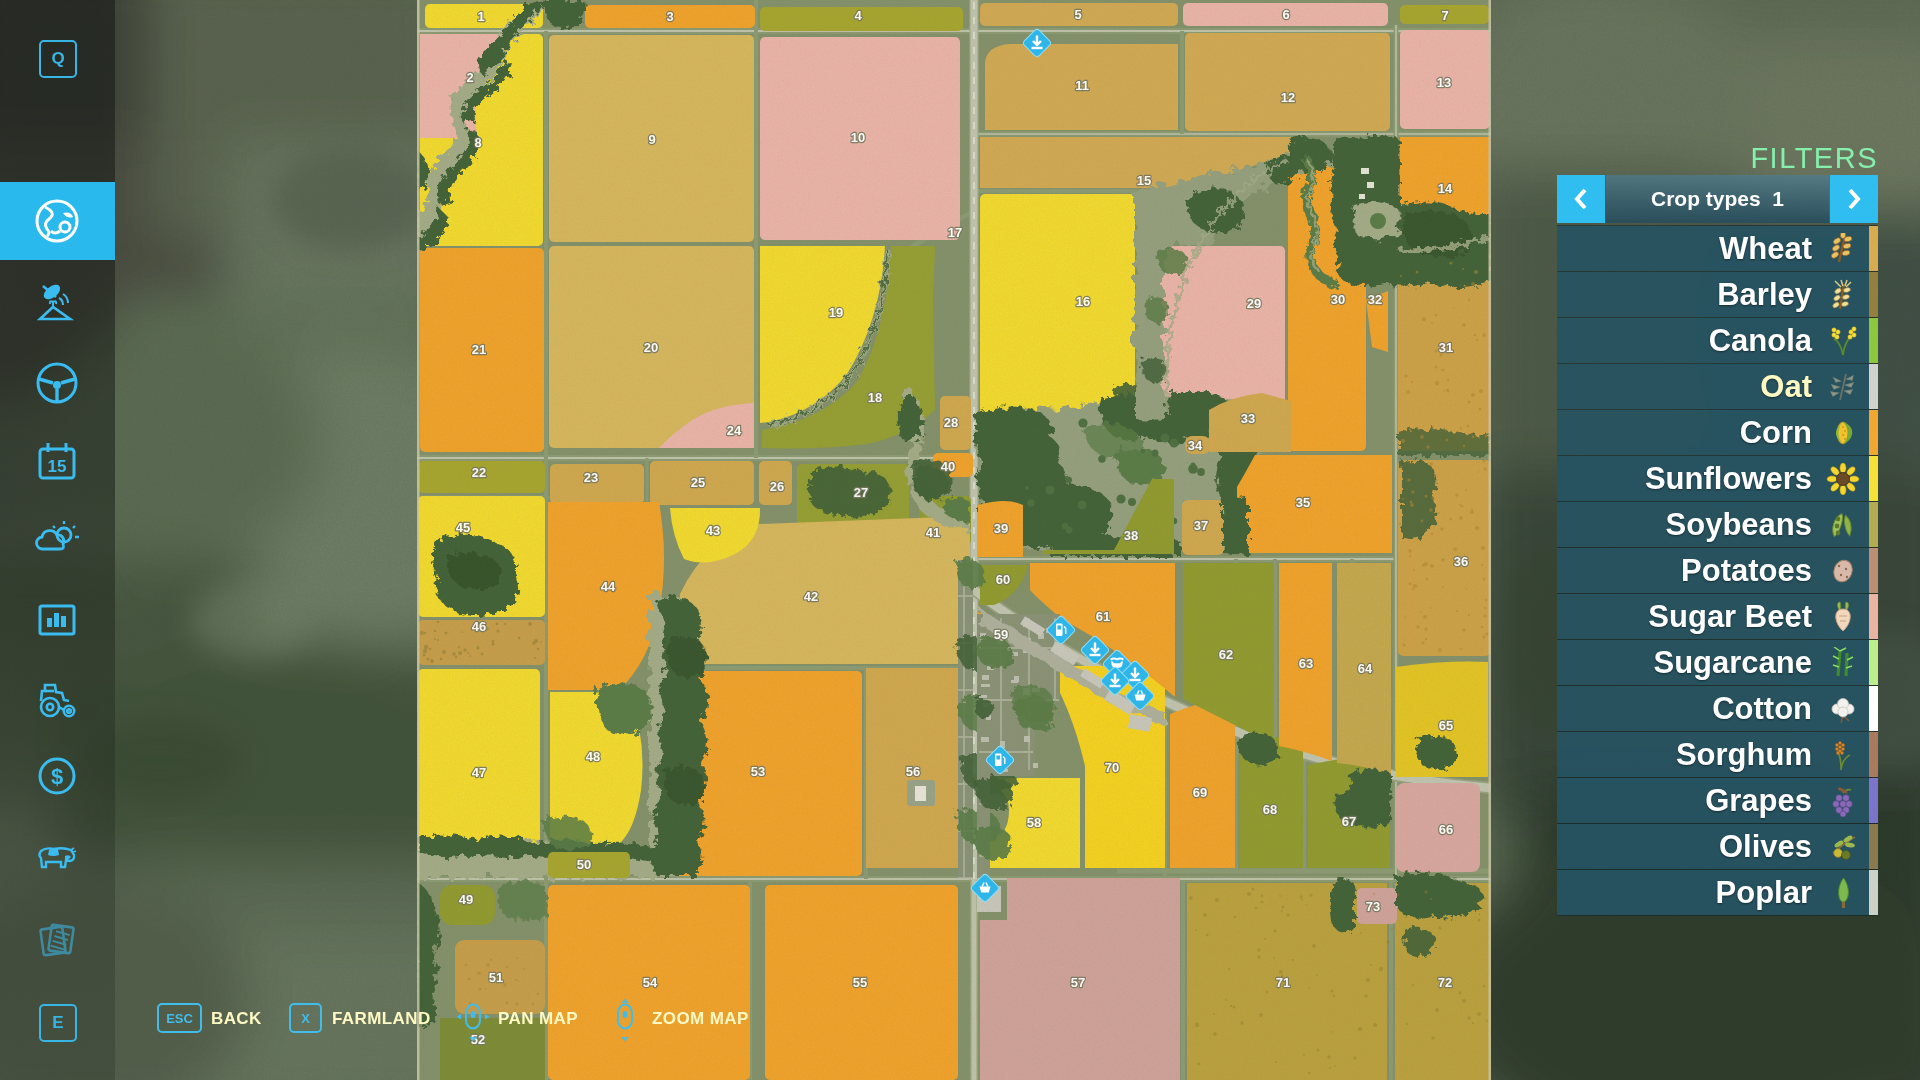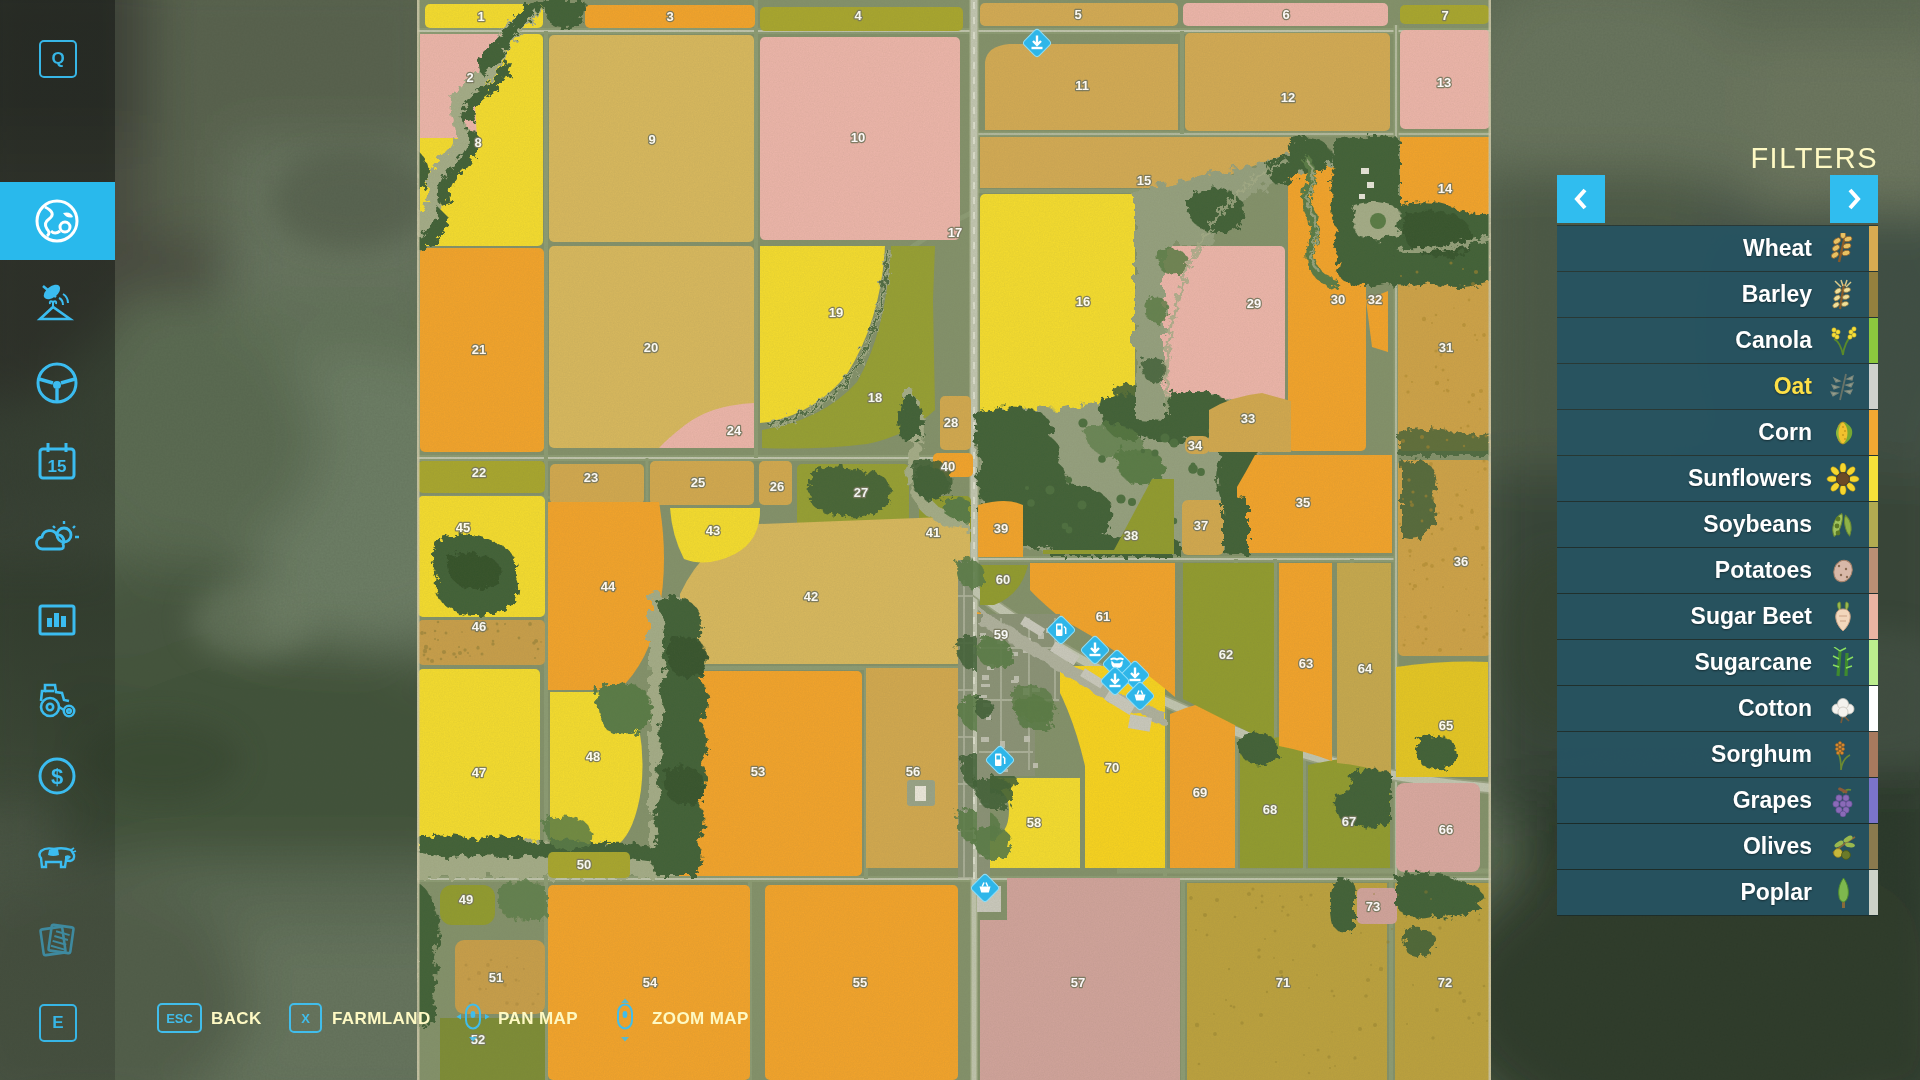--- a/index.html
+++ b/index.html
@@ -1,26 +1,26 @@
 <!DOCTYPE html>
 <html><head>
 <meta charset="utf-8">
 <style>
   html,body{margin:0;padding:0;width:1920px;height:1080px;overflow:hidden;background:#5e6b57;font-family:"Liberation Sans",sans-serif;}
   #bg{position:absolute;left:0;top:0;width:1920px;height:1080px;}
   #map{position:absolute;left:417px;top:0;width:1074px;height:1080px;}
   #sidebar{position:absolute;left:0;top:0;width:115px;height:1080px;background:linear-gradient(180deg,rgba(20,24,20,0.55) 0%,rgba(20,24,20,0.5) 45%,rgba(25,28,24,0.28) 70%,rgba(25,28,24,0.22) 100%);}
   #activeTile{position:absolute;left:0;top:182px;width:115px;height:78px;background:#29b9ec;}
   .keycap{position:absolute;width:34px;height:34px;border:2px solid #37b6e6;border-radius:5px;color:#37b6e6;font-weight:bold;font-size:17px;display:flex;align-items:center;justify-content:center;}
-  #ftitle{position:absolute;left:1557px;top:142px;width:321px;text-align:right;color:#fef9c3;font-size:29px;letter-spacing:1.5px;font-weight:400;}
+  #ftitle{position:absolute;left:1557px;top:142px;width:321px;text-align:right;color:#86efac;font-size:29px;letter-spacing:1.5px;font-weight:400;}
   .fhead{position:absolute;left:1557px;top:175px;width:321px;height:48px;}
   .fhead .mid{position:absolute;left:49px;top:0;width:223px;height:48px;background:linear-gradient(180deg,rgba(78,125,145,0.72),rgba(35,75,95,0.82));color:#fff;font-weight:bold;font-size:21px;display:flex;align-items:center;justify-content:center;}
   .fhead .arr{position:absolute;top:0;width:48px;height:48px;background:#30bdef;color:#fff;font-size:24px;font-weight:bold;display:flex;align-items:center;justify-content:center;}
   .frow{position:absolute;left:1557px;width:321px;height:44.5px;background:rgba(40,86,101,0.88);}
-  .frow .lab{position:absolute;right:66px;top:0;height:45px;display:flex;align-items:center;color:#fff;font-weight:bold;font-size:23px;text-shadow:0 1px 2px rgba(0,0,0,0.45);}
+  .frow .lab{position:absolute;right:66px;top:0;height:45px;display:flex;align-items:center;color:#fff;font-weight:bold;font-size:31px;text-shadow:0 1px 2px rgba(0,0,0,0.45);}
   .frow .stripe{position:absolute;right:0;top:0;width:9px;height:45px;}
   .frow .ico{position:absolute;right:18px;top:7px;width:34px;height:32px;}
   #bottombar{position:absolute;left:0;top:995px;width:1920px;height:60px;color:#41bdeb;font-weight:bold;}
   .bkey{position:absolute;border:2px solid #41bdeb;border-radius:5px;color:#41bdeb;display:flex;align-items:center;justify-content:center;font-weight:bold;}
   .blab{position:absolute;font-size:17px;letter-spacing:0.4px;color:#fef9c3;}
 </style>
 </head>
 <body>
 
 <svg id="bg" width="1920" height="1080">
@@ -1008,20 +1008,21 @@
 <div class="keycap" style="left:39px;top:1004px;">E</div>
 
 <div id="ftitle">FILTERS</div>
 
 <div class="fhead">
   <div class="arr" style="left:0;">
       <svg width="14" height="22" viewBox="0 0 14 22">
         <path d="M11,2 L3,11 L11,20" stroke="#fff" stroke-width="4" fill="none"></path>
       </svg>
     </div>
+  <div class="mid">Crop types&nbsp;&nbsp;1</div>
   <div class="arr" style="right:0;">
       <svg width="14" height="22" viewBox="0 0 14 22">
         <path d="M3,2 L11,11 L3,20" stroke="#fff" stroke-width="4" fill="none"></path>
       </svg>
     </div>
 </div>
 <div style="position:absolute;left:1557px;top:225px;width:321px;height:691px;background:rgba(14,32,40,0.55);"></div>
 <div id="frows">
 
 <div class="frow" style="top:226px;">
@@ -1081,21 +1082,21 @@
             <circle cx="25" cy="7" r="2.2"></circle>
             <circle cx="28" cy="10" r="2.2"></circle>
             <circle cx="24" cy="12" r="2.2"></circle>
             <circle cx="28" cy="4" r="2.2"></circle>
           </g>
         </g>
       </svg>
     </div>
 
 <div class="frow" style="top:364px;">
-      <div class="lab" style="color:#fde047;margin-left:8px;">Oat</div>
+      <div class="lab" style="color:#fef9c3;margin-left:8px;">Oat</div>
       <div class="stripe" style="background:#cfd2cd;"></div>
       <svg class="ico" viewBox="0 0 34 32">
         <g transform="translate(17,16)" opacity="0.75">
           <line x1="3" y1="-13" x2="-3" y2="13" stroke="#7d7d6a" stroke-width="1.8"></line>
           <g stroke="#9a9a84" stroke-width="1.2" fill="#b8b8a0">
             <path d="M-3,-6 l-6,-3 l2,4 z"></path>
             <path d="M-4,0 l-7,-2 l2,4 z"></path>
             <path d="M-5,6 l-7,-1 l2,4 z"></path>
             <path d="M4,-8 l6,-3 l-1,4 z"></path>
             <path d="M3,-2 l7,-2 l-2,4 z"></path>

